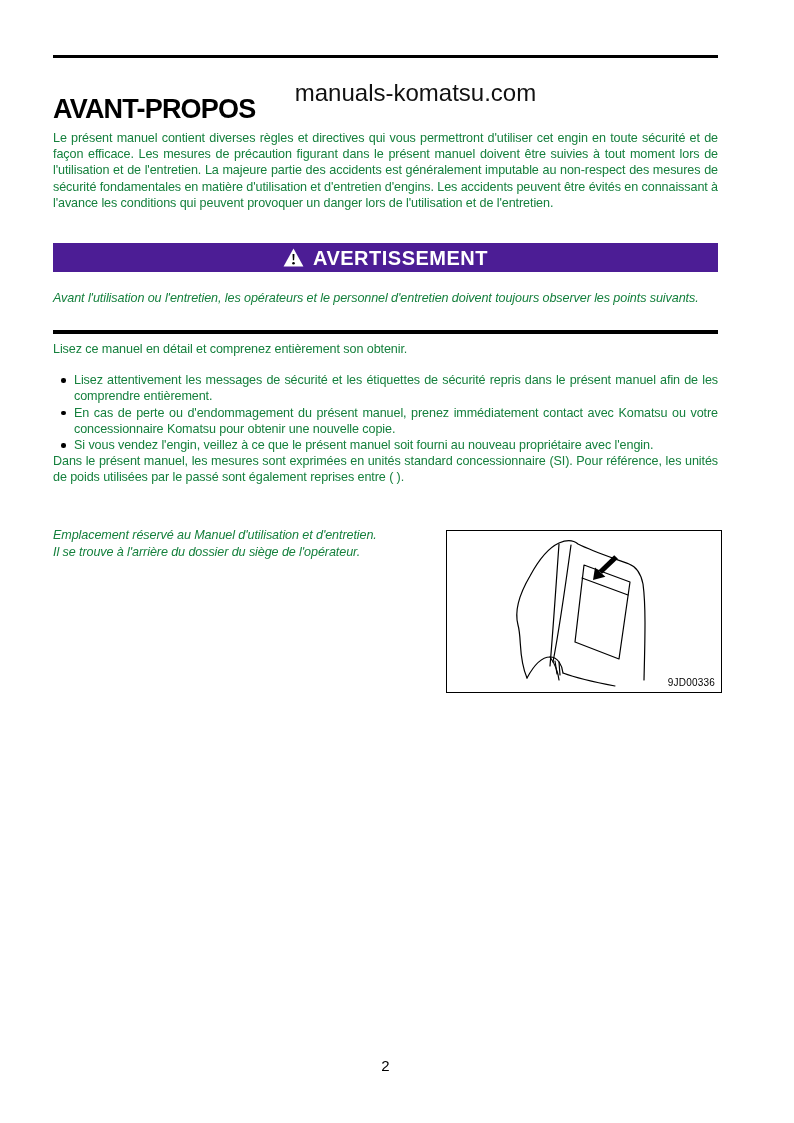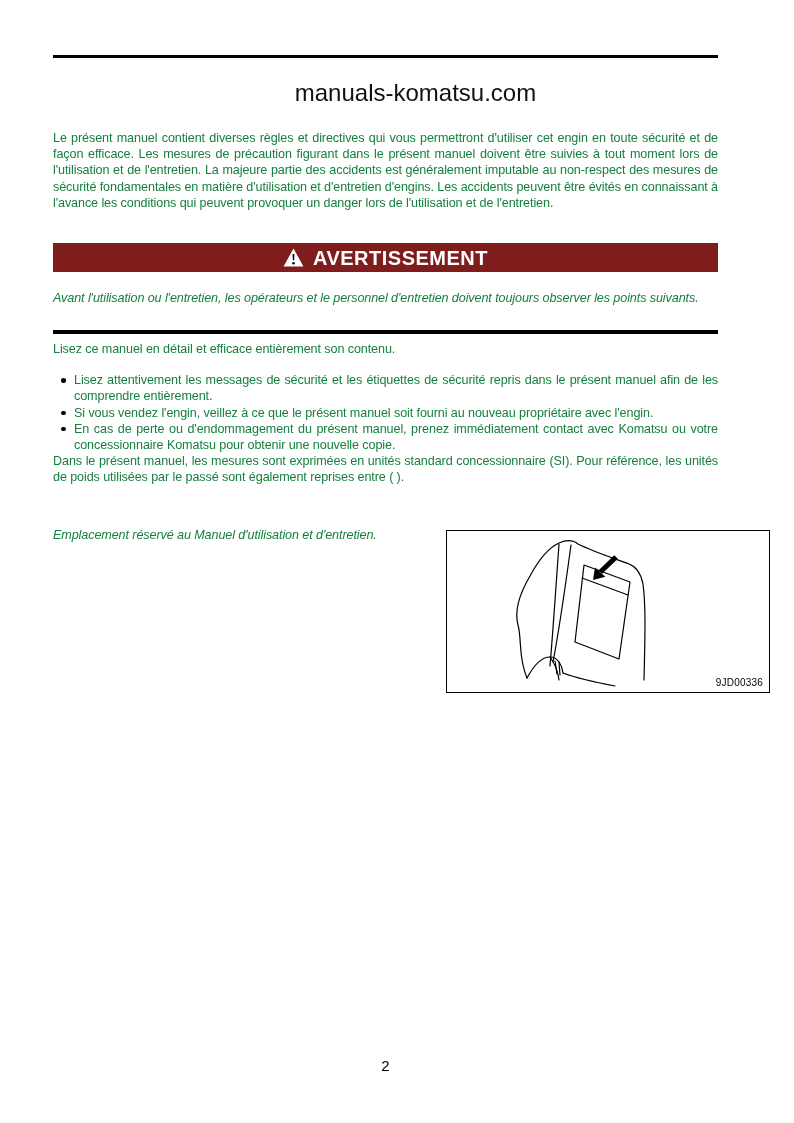--- a/index.html
+++ b/index.html
@@ -48,21 +48,21 @@
   .just { text-align: justify; }
   .intro {
     position: absolute;
     left: 53px; top: 130px;
     width: 665px;
   }
   .banner {
     position: absolute;
     left: 53px; top: 243px;
     width: 665px; height: 29px;
-    background: #7f1d1d;
+    background: #4c1d95;
     display: flex;
     align-items: center;
     justify-content: center;
     gap: 9px;
   }
   .banner .warn-icon { width: 21px; height: 19px; display: block; }
   .banner .banner-label {
     color: #ffffff;
     font-size: 20px;
     font-weight: bold;
@@ -103,21 +103,21 @@
   }
   .storage-text {
     position: absolute;
     left: 53px; top: 527px;
     width: 390px;
   }
   .storage-text p { line-height: 16.8px; font-style: italic; }
   .figure-box {
     position: absolute;
     left: 446px; top: 530px;
-    width: 324px; height: 163px;
+    width: 276px; height: 163px;
     border: 1px solid #000;
     background: #fff;
   }
   .figure-box svg { display: block; }
   .fig-code {
     position: absolute;
     right: 6px; bottom: 4px;
     font-size: 10px;
     letter-spacing: 0.2px;
     color: #000;
@@ -132,57 +132,59 @@
 </style>
 </head>
 <body>
 
 <div class="page">
 
   <div class="top-rule"></div>
 
   <div class="watermark">manuals-komatsu.com</div>
 
+  <h1 class="title">AVANT-PROPOS</h1>
 
   <p class="bodytext just intro">Le présent manuel contient diverses règles et directives qui vous permettront d'utiliser cet engin en toute sécurité et de façon efficace. Les mesures de précaution figurant dans le présent manuel doivent être suivies à tout moment lors de l'utilisation et de l'entretien. La majeure partie des accidents est généralement imputable au non-respect des mesures de sécurité fondamentales en matière d'utilisation et d'entretien d'engins. Les accidents peuvent être évités en connaissant à l'avance les conditions qui peuvent provoquer un danger lors de l'utilisation et de l'entretien.</p>
 
   <div class="banner">
     <svg class="warn-icon" viewBox="0 0 24 22" xmlns="http://www.w3.org/2000/svg" aria-hidden="true">
       <path d="M12 0.5 L23.5 21.5 H0.5 Z" fill="#ffffff"></path>
       <path d="M10.9 7 h2.2 l-0.35 7.2 h-1.5 Z" fill="#000000"></path>
       <circle cx="12" cy="17.6" r="1.5" fill="#000000"></circle>
     </svg>
     <span class="banner-label">AVERTISSEMENT</span>
   </div>
 
   <p class="bodytext just lead">Avant l'utilisation ou l'entretien, les opérateurs et le personnel d'entretien doivent toujours observer les points suivants.</p>
 
   <div class="thick-rule"></div>
 
   <div class="warning-body bodytext">
-    <p class="read-line">Lisez ce manuel en détail et efficace entièrement son contenu.</p>
+    <p class="read-line">Lisez ce manuel en détail et comprenez entièrement son obtenir.</p>
     <ul class="bullets">
       <li>
         <span class="dot"></span>
         <span>Lisez attentivement les messages de sécurité et les étiquettes de sécurité repris dans le présent manuel afin de les comprendre entièrement.</span>
       </li>
       <li>
         <span class="dot"></span>
-        <span>Si vous vendez l'engin, veillez à ce que le présent manuel soit fourni au nouveau propriétaire avec l'engin.</span>
+        <span>En cas de perte ou d'endommagement du présent manuel, prenez immédiatement contact avec Komatsu ou votre concessionnaire Komatsu pour obtenir une nouvelle copie.</span>
       </li>
       <li>
         <span class="dot"></span>
-        <span>En cas de perte ou d'endommagement du présent manuel, prenez immédiatement contact avec Komatsu ou votre concessionnaire Komatsu pour obtenir une nouvelle copie.</span>
+        <span>Si vous vendez l'engin, veillez à ce que le présent manuel soit fourni au nouveau propriétaire avec l'engin.</span>
       </li>
     </ul>
     <p class="just">Dans le présent manuel, les mesures sont exprimées en unités standard concessionnaire (SI). Pour référence, les unités de poids utilisées par le passé sont également reprises entre ( ).</p>
   </div>
 
   <div class="storage-text bodytext">
     <p>Emplacement réservé au Manuel d'utilisation et d'entretien.</p>
+    <p>Il se trouve à l'arrière du dossier du siège de l'opérateur.</p>
   </div>
 
   <div class="figure-box">
     <svg width="274" height="161" viewBox="0 0 274 161" xmlns="http://www.w3.org/2000/svg" aria-hidden="true" fill="none" stroke="#000" stroke-width="1.2" stroke-linecap="round" stroke-linejoin="round">
 
       <path d="M 80,147 C 71,126 75,108 71,94 C 67,79 73,62 83,45 C 90,32 101,17 112,12 C 120,8.5 127,9.5 131,13 C 147,21 169,28 182,33 C 190,36 194,43 196,53 C 199,75 198,108 197,149"></path>
 
       <path d="M 112,13 C 109,55 106,100 103,135"></path>
       <path d="M 124,14 C 118,58 111,105 106,131"></path>
 

